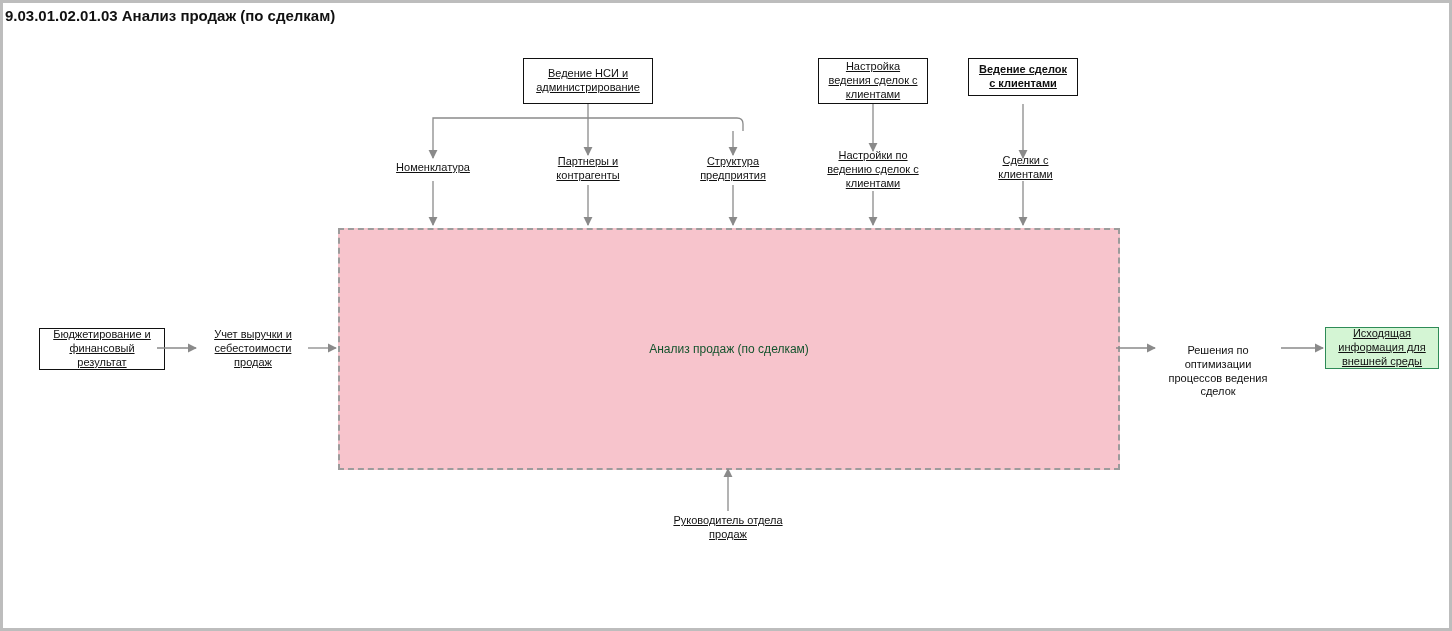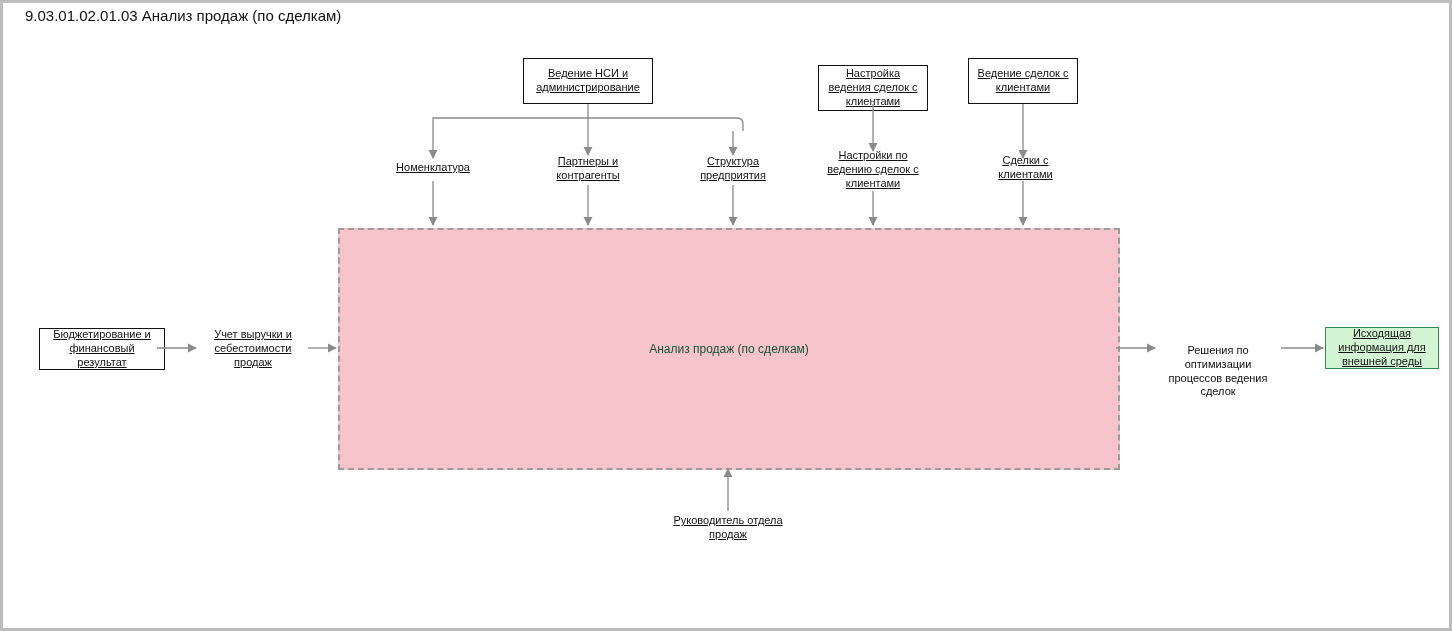--- a/index.html
+++ b/index.html
@@ -11,24 +11,24 @@
   .outer {
     box-sizing: border-box;
     width: 1452px;
     height: 631px;
     border: 3px solid #bdbdbd;
     background: #fff;
     position: relative;
   }
   .title {
     position: absolute;
-    left: 22px;
+    left: 2px;
     top: 4px;
     font-size: 15px;
-    font-weight: normal;
+    font-weight: bold;
     color: #111;
   }
   .node {
     position: absolute;
     box-sizing: border-box;
     display: flex;
     align-items: center;
     justify-content: center;
     text-align: center;
     font-size: 11px;
@@ -75,24 +75,24 @@
 </head>
 <body>
 
 <div class="outer">
 
   <div class="title">9.03.01.02.01.03 Анализ продаж (по сделкам)</div>
 
   <div class="node box-white" style="left:520px; top:55px; width:130px; height:46px;">
     <span class="link">Ведение НСИ и администрирование</span>
   </div>
-  <div class="node box-white" style="left:815px; top:62px; width:110px; height:46px;">
+  <div class="node box-white" style="left:815px; top:55px; width:110px; height:46px;">
     <span class="link">Настройка ведения сделок с клиентами</span>
   </div>
-  <div class="node box-white" style="left:965px; top:55px; width:110px; height:46px;">
+  <div class="node box-white" style="left:965px; top:55px; width:110px; height:38px;font-weight:bold;">
     <span class="link">Ведение сделок с клиентами</span>
   </div>
 
   <div class="node" style="left:380px; top:155px; width:100px; height:20px;">
     <span class="link">Номенклатура</span>
   </div>
   <div class="node" style="left:530px; top:152px; width:110px; height:28px;">
     <span class="link">Партнеры и контрагенты</span>
   </div>
   <div class="node" style="left:680px; top:152px; width:100px; height:28px;">

